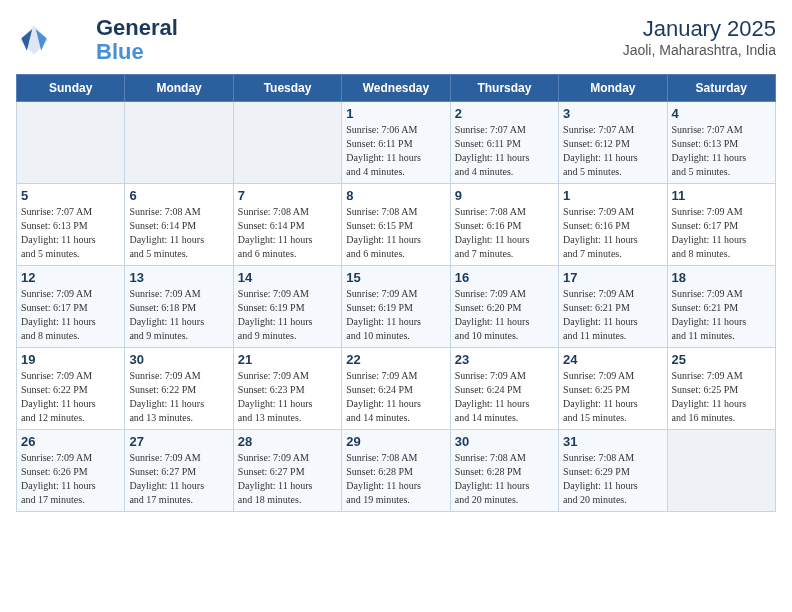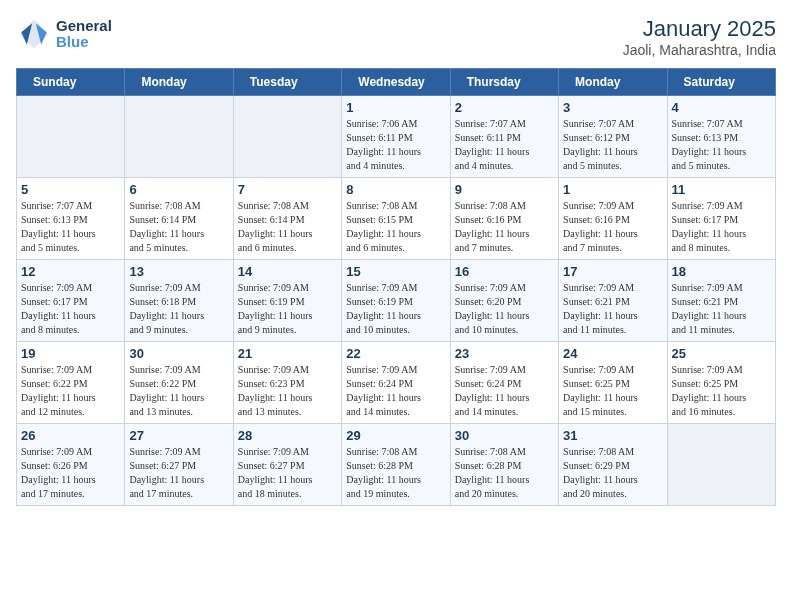--- a/index.html
+++ b/index.html
@@ -15,24 +15,25 @@
       justify-content: space-between;
       align-items: flex-start;
       margin-bottom: 10px;
     }
     .logo {
       display: flex;
       align-items: center;
       gap: 4px;
     }
     .logo-text {
-      font-size: 15px;
+      font-size: 22px;
       font-weight: bold;
       color: #1a3a5c;
       line-height: 1.1;
+      margin-left: 40px;
     }
     .logo-text span {
       color: #4a90d9;
     }
     .logo-icon {
       width: 36px;
       height: 36px;
     }
     .title-block {
       text-align: right;
@@ -48,21 +49,21 @@
     }
     table {
       width: 100%;
       border-collapse: collapse;
       font-size: 11px;
     }
     thead tr th {
       background: #2c5f9e;
       color: #fff;
       padding: 6px 16px;
-      text-align: left;
+      text-align: center;
       font-size: 12px;
       font-weight: bold;
       border: 1px solid #5580b8;
     }
     tbody tr td {
       border: 1px solid #c8d4e0;
       vertical-align: top;
       padding: 4px;
       width: calc(100% / 7);
       min-height: 80px;

